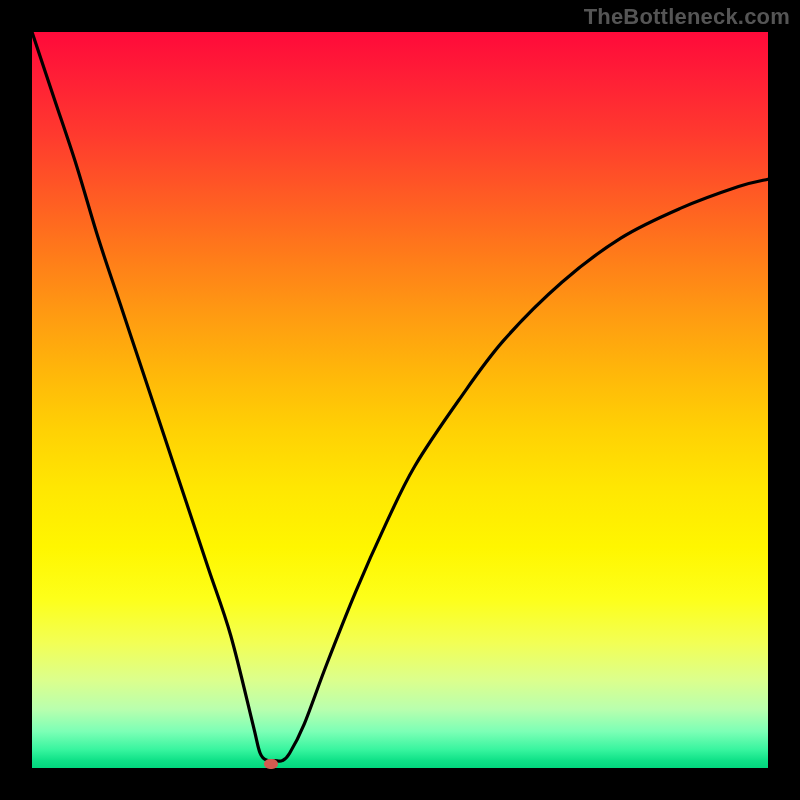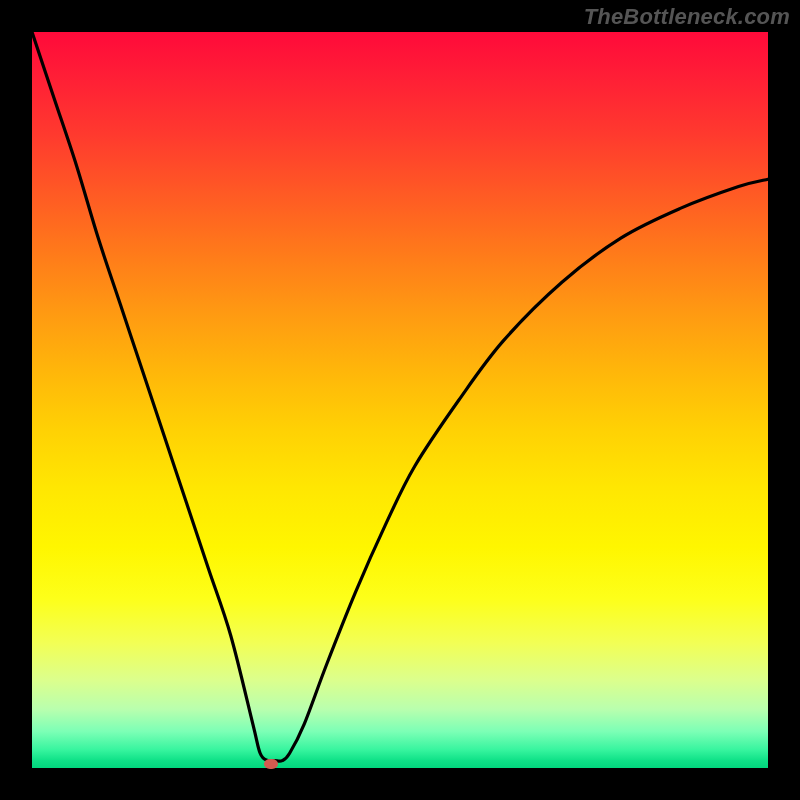--- a/index.html
+++ b/index.html
@@ -9,21 +9,20 @@
     height: 800px;
     overflow: hidden;
     background: #000;
     font-family: Arial, Helvetica, sans-serif;
   }
   .stage {
     position: relative;
     width: 800px;
     height: 800px;
     background: #000;
-    font-style: italic;
   }
   .watermark {
     position: absolute;
     top: 4px;
     right: 10px;
     color: #555555;
     font-size: 22px;
     font-weight: 600;
     letter-spacing: 0.2px;
   }

